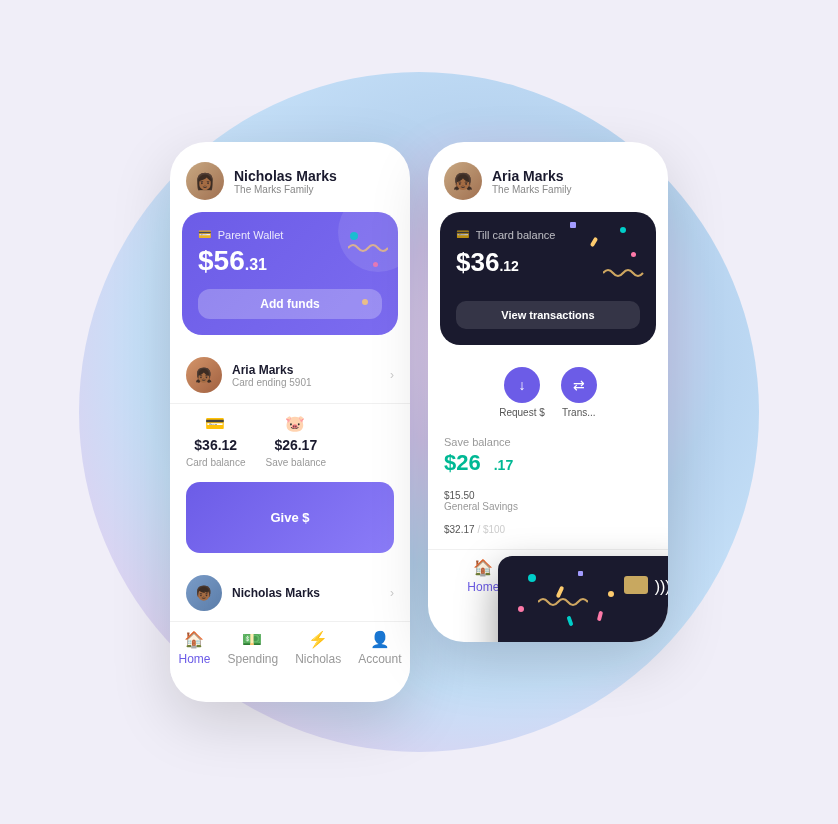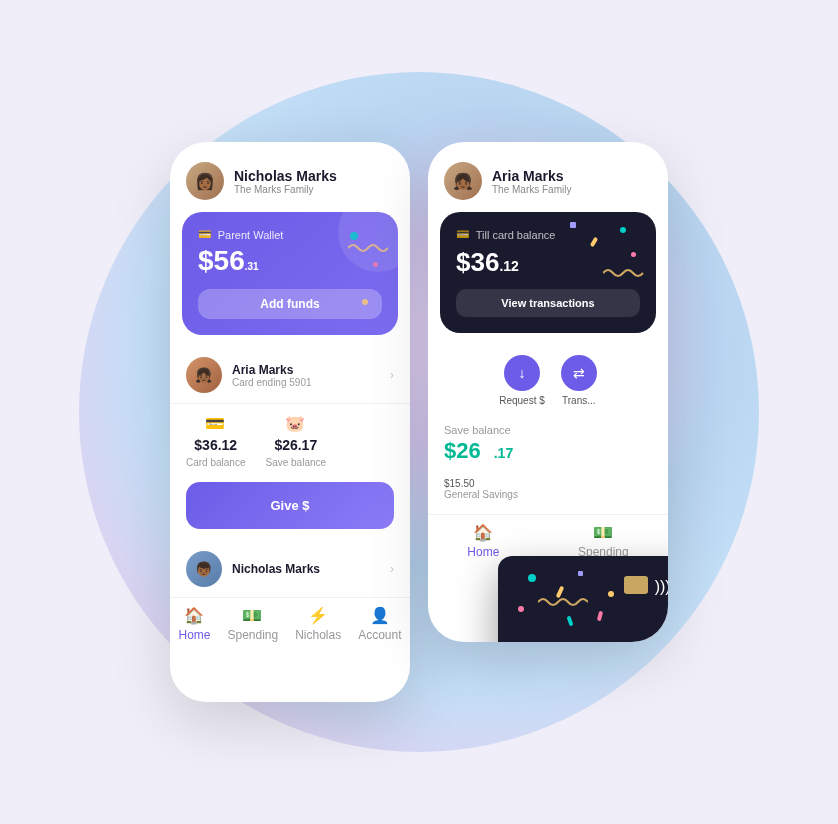--- a/index.html
+++ b/index.html
@@ -136,21 +136,21 @@
     }
 
     .wallet-balance {
       color: #fff;
       font-size: 28px;
       font-weight: 800;
       line-height: 1;
     }
 
     .wallet-balance .cents {
-      font-size: 10px;
+      font-size: 16px;
     }
 
     
     .dot {
       position: absolute;
       border-radius: 50%;
     }
 
     .add-funds-btn {
       display: block;
@@ -236,21 +236,21 @@
     }
 
     
     .give-btn {
       display: block;
       margin: 4px 16px 12px;
       background: linear-gradient(135deg, #6c5ce7, #8b7cf8);
       color: #fff;
       border: none;
       border-radius: 14px;
-      padding: 16px;
+      padding: 28px;
       font-size: 13px;
       font-weight: 700;
       text-align: center;
       cursor: pointer;
       width: calc(100% - 32px);
     }
 
     
     .nicholas-row {
       display: flex;
@@ -327,21 +327,21 @@
 
     .dark-balance {
       color: #fff;
       font-size: 26px;
       font-weight: 800;
     }
 
     .view-transactions-btn {
       display: block;
       width: 100%;
-      margin-top: 11px;
+      margin-top: 23px;
       background: rgba(255,255,255,0.12);
       color: #fff;
       border: none;
       border-radius: 10px;
       padding: 8px;
       font-size: 11px;
       font-weight: 600;
       text-align: center;
       cursor: pointer;
     }
@@ -601,20 +601,26 @@
         <div class="save-amount">
           <span style="color:#00b894">$26</span><span class="save-cents" style="color:#00b894">.17</span>
         </div>
       </div>
 
       <div class="savings-item">
         <div class="savings-amount">$15.50</div>
         <div class="savings-name">General Savings</div>
       </div>
 
+      <div class="savings-item">
+        <div class="savings-amount">
+          <span>$32.17</span>
+          <span style="color:#ccc">/  $100</span>
+        </div>
+      </div>
 
       <div class="bottom-nav" style="margin-top:8px;">
         <div class="nav-item active">
           <span class="nav-icon">🏠</span>
           <span class="nav-label">Home</span>
         </div>
         <div class="nav-item">
           <span class="nav-icon">💵</span>
           <span class="nav-label">Spending</span>
         </div>

